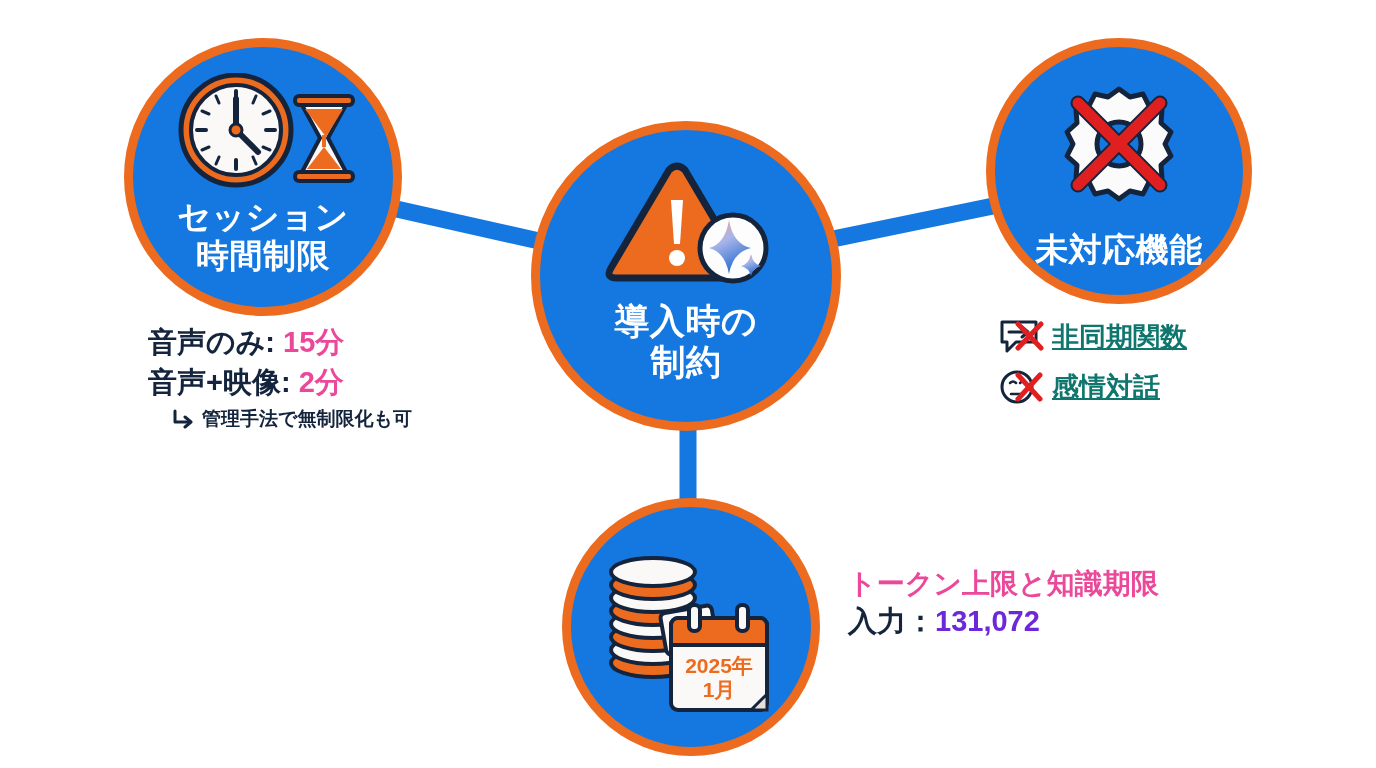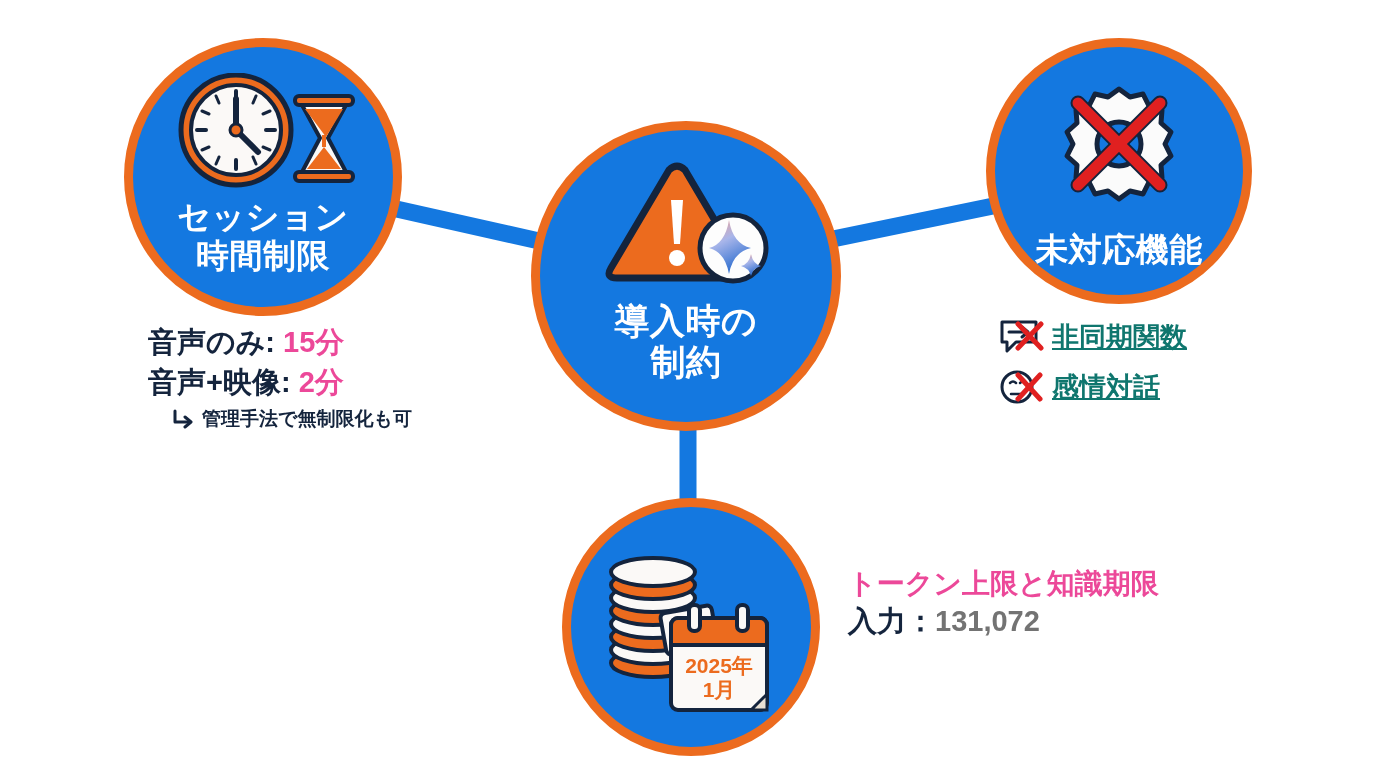--- a/index.html
+++ b/index.html
@@ -147,21 +147,21 @@
     white-space: nowrap;
     line-height: 1.3;
   }
   .token-row {
     font-size: 29px;
     font-weight: bold;
     color: #14243d;
     line-height: 1.35;
     white-space: nowrap;
   }
-  .token-row .num { color: #737373; }
+  .token-row .num { color: #6d28d9; }
 </style>
 </head>
 <body>
 
 <div id="canvas">
 
   <svg class="connectors" viewBox="0 0 1376 768" width="1376" height="768">
     <line x1="392" y1="208" x2="548" y2="243" stroke="#1478e0" stroke-width="17"></line>
     <line x1="828" y1="240" x2="998" y2="205" stroke="#1478e0" stroke-width="17"></line>
     <line x1="688" y1="420" x2="688" y2="520" stroke="#1478e0" stroke-width="17"></line>

